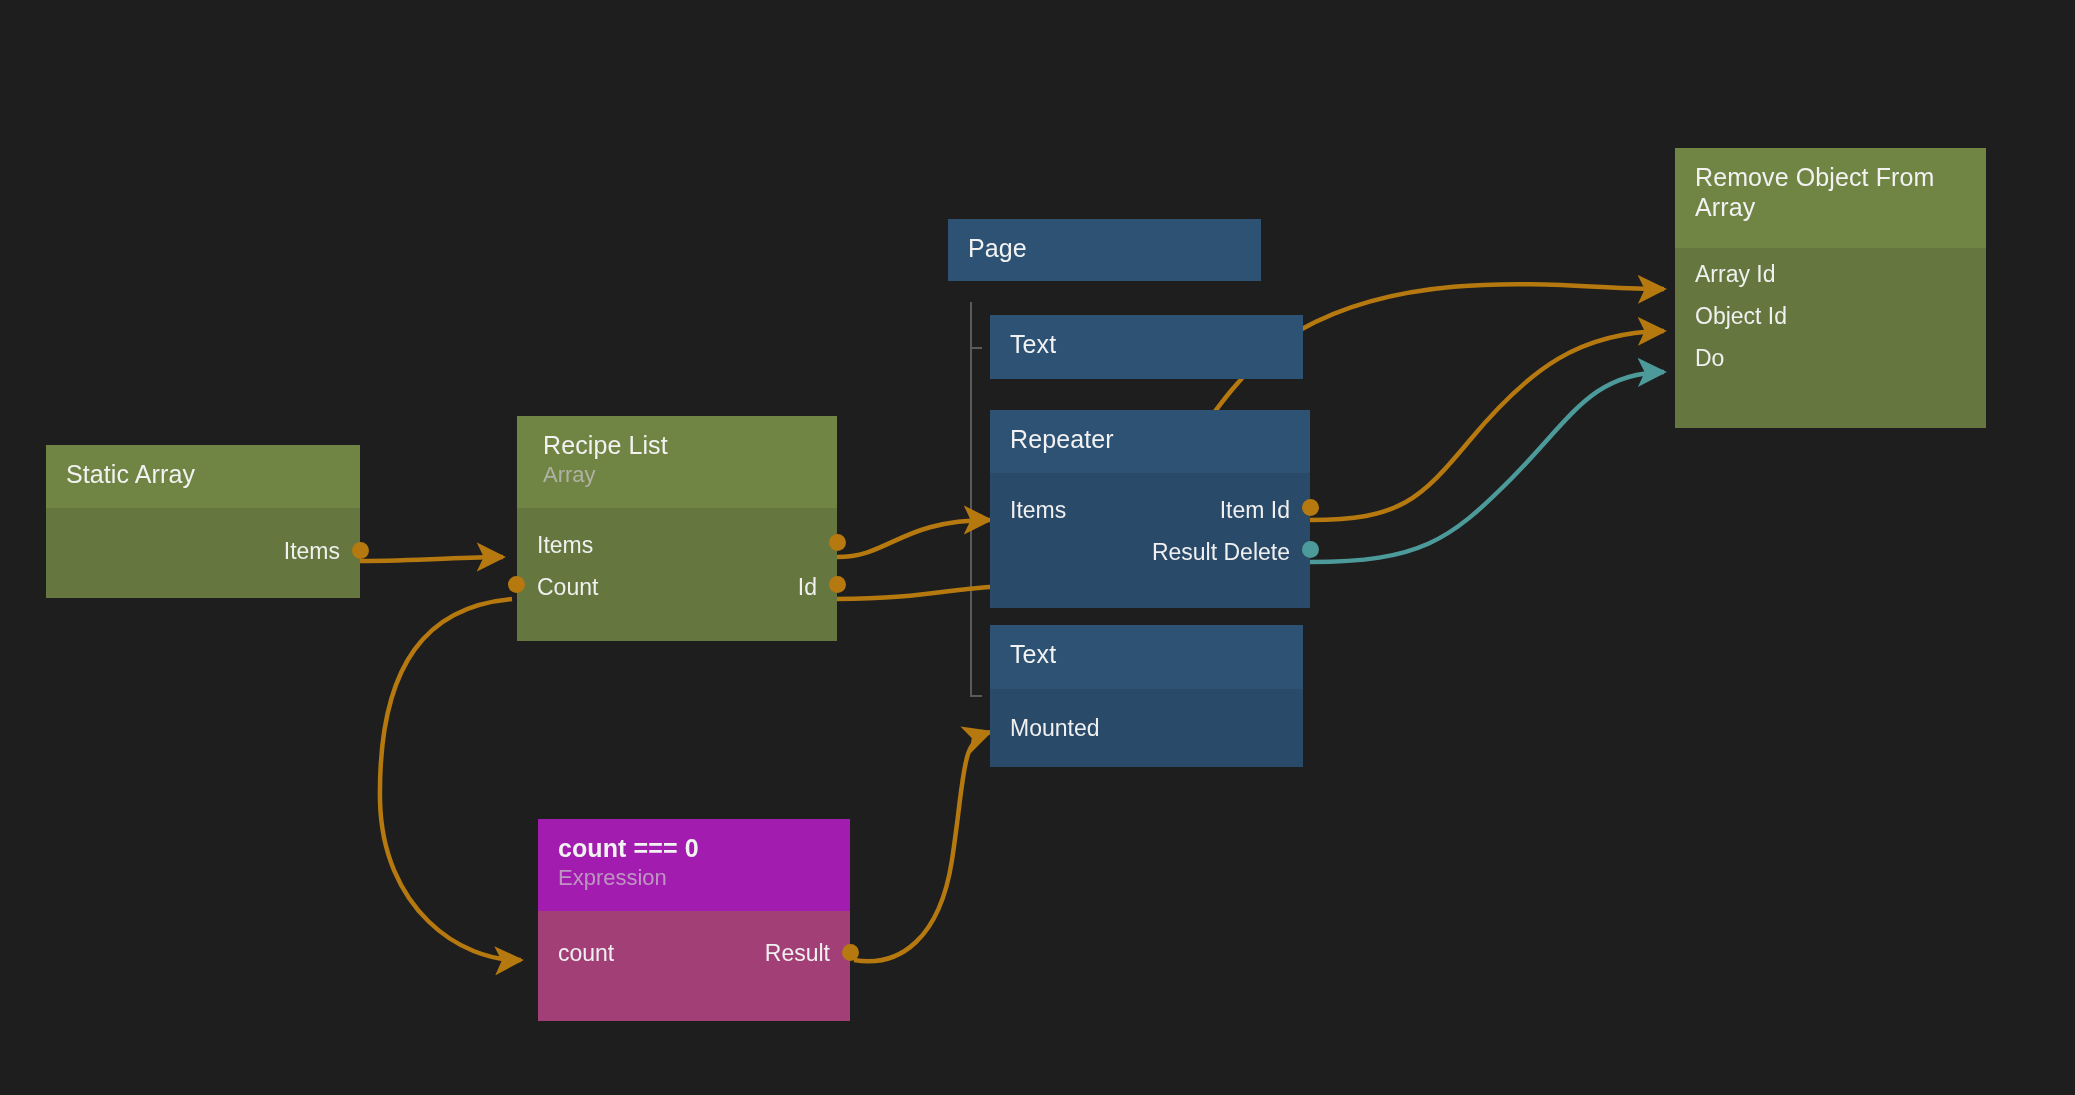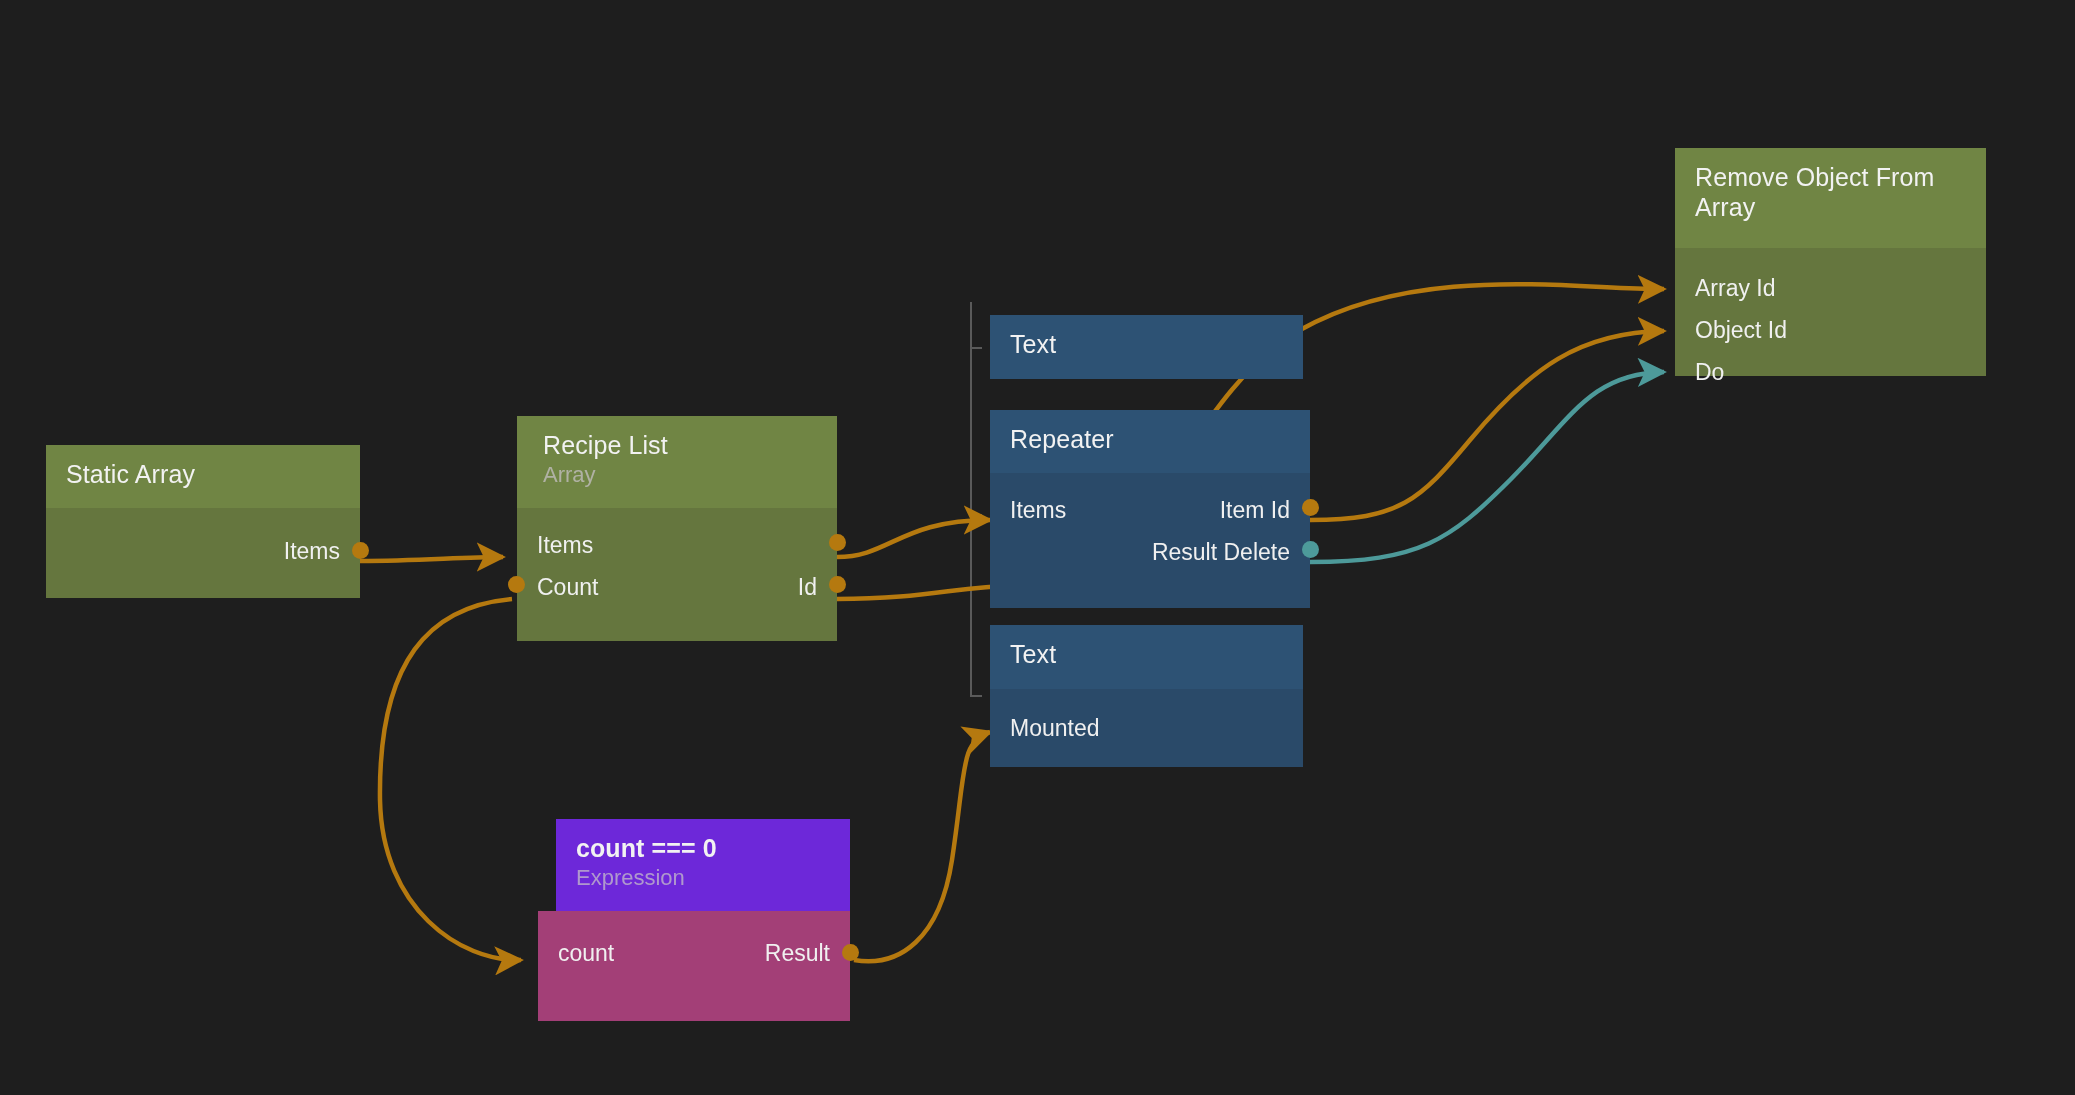--- a/index.html
+++ b/index.html
@@ -67,21 +67,21 @@
   .port-label.left { text-align: left; }
   .port-label.right { margin-left: auto; text-align: right; }
   .spacer { flex: 1; }
 
   
   .green .node-header { background: #708544; }
   .green .node-body   { background: #65763e; }
   .blue .node-header  { background: #2d5274; }
   .blue .node-body    { background: #2a4a69; }
   .purple .node-header{ background: #7a30a0; }
-  .pink .node-header  { background: #6d28d9; margin-left: 18px; }
+  .pink .node-header  { background: #a21caf; }
   .pink .node-body    { background: #a33f77; }
 
   .dot {
     position: absolute;
     width: 17px;
     height: 17px;
     border-radius: 50%;
     z-index: 20;
   }
   .dot.orange { background: #b5790f; }
@@ -127,20 +127,25 @@
              C 1530,368 1580,332 1664,331" fill="none" stroke="#b5790f" stroke-width="4.5" marker-end="url(#arrow-orange)"></path>
 
     <path d="M 1310,562 C 1420,562 1450,540 1510,480
              C 1570,420 1590,373 1664,372" fill="none" stroke="#4d9a9a" stroke-width="4.5" marker-end="url(#arrow-teal)"></path>
 
     <path d="M 854,960 C 900,968 940,938 952,860
              C 966,768 960,742 990,732" fill="none" stroke="#b5790f" stroke-width="4.5" marker-end="url(#arrow-orange)"></path>
   </svg>
 
 
+  <div class="node blue" style="left:948px; top:219px; width:313px;">
+    <div class="node-header" style="height:62px;">
+      <div class="node-title">Page</div>
+    </div>
+  </div>
 
   <div class="node blue" style="left:990px; top:315px; width:313px;">
     <div class="node-header" style="height:64px;">
       <div class="node-title">Text</div>
     </div>
   </div>
 
   <div class="node blue" style="left:990px; top:410px; width:320px;">
     <div class="node-header" style="height:63px;">
       <div class="node-title">Repeater</div>
@@ -214,21 +219,21 @@
         <span class="port-label right">Result</span>
       </div>
       <div class="dot orange" style="right:-9px; top:33px;"></div>
     </div>
   </div>
 
   <div class="node green" style="left:1675px; top:148px; width:311px;">
     <div class="node-header" style="height:100px;">
       <div class="node-title" style="max-width:260px;">Remove Object From Array</div>
     </div>
-    <div class="node-body" style="height:128px; padding-top:19px;">
+    <div class="node-body" style="height:180px; padding-top:5px;">
       <div class="port-row">
         <span class="port-label left">Array Id</span>
       </div>
       <div class="port-row">
         <span class="port-label left">Object Id</span>
       </div>
       <div class="port-row">
         <span class="port-label left">Do</span>
       </div>
     </div>

